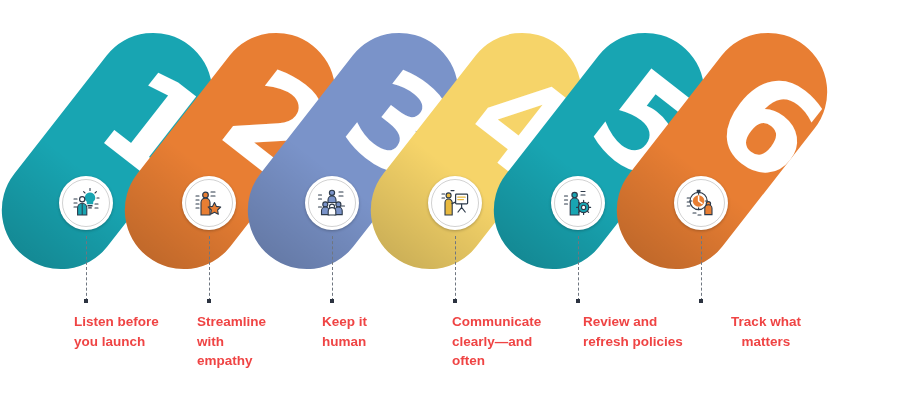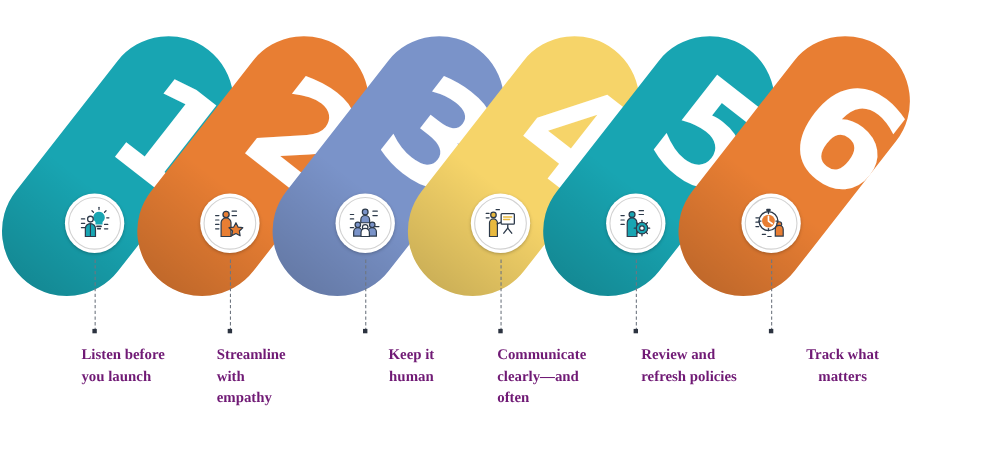--- a/index.html
+++ b/index.html
@@ -85,25 +85,25 @@
   }
   .connector-dot {
     position: absolute;
     width: 4px; height: 4px;
     background: #2c3340;
   }
 
   
   .label {
     position: absolute;
-    font-family: Liberation Serif, serif;
+    font-family: Liberation Sans, sans-serif;
     font-weight: 700;
     font-size: 13.5px;
     line-height: 1.45;
-    color: #701a75;
+    color: #ef4444;
     white-space: pre-line;
   }
 </style>
 </head>
 <body>
 
 <div id="infographic">
 
   <div class="ribbon-layer">
 
@@ -292,21 +292,21 @@
   <div class="connector-dot" style="left:576px; top:299px;"></div>
 
   <div class="connector" style="left:701px; top:236px; height:65px;"></div>
   <div class="connector-dot" style="left:699px; top:299px;"></div>
 
   <div class="label" style="left:74px; top:312px; width:112px;">Listen before
 you launch</div>
   <div class="label" style="left:197px; top:312px; width:104px;">Streamline
 with
 empathy</div>
-  <div class="label" style="left:322px; top:312px; width:104px;text-align:center;">Keep it
+  <div class="label" style="left:322px; top:312px; width:104px;">Keep it
 human</div>
   <div class="label" style="left:583px; top:312px; width:126px;">Review and
 refresh policies</div>
   <div class="label" style="left:452px; top:312px; width:118px;">Communicate
 clearly—and
 often</div>
   <div class="label" style="left:716px; top:312px; width:100px;text-align:center;">Track what
 matters</div>
 
 </div>

